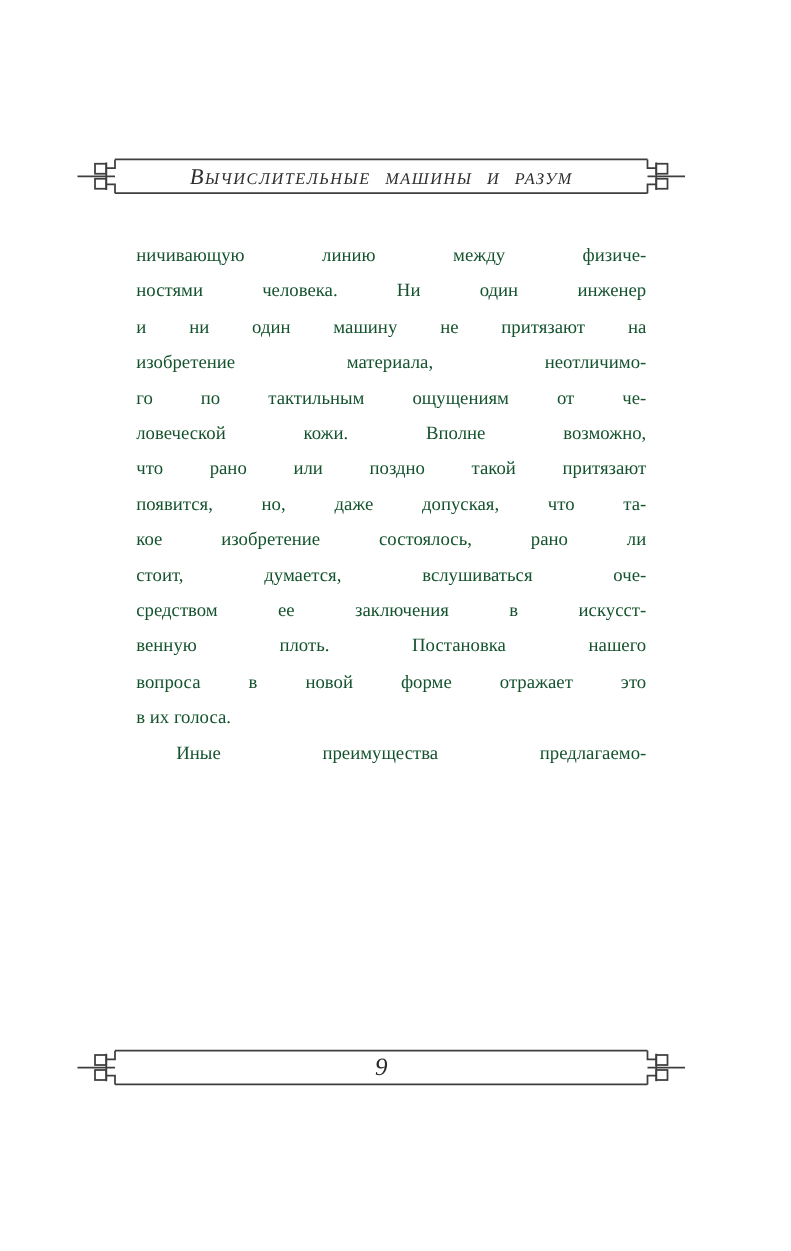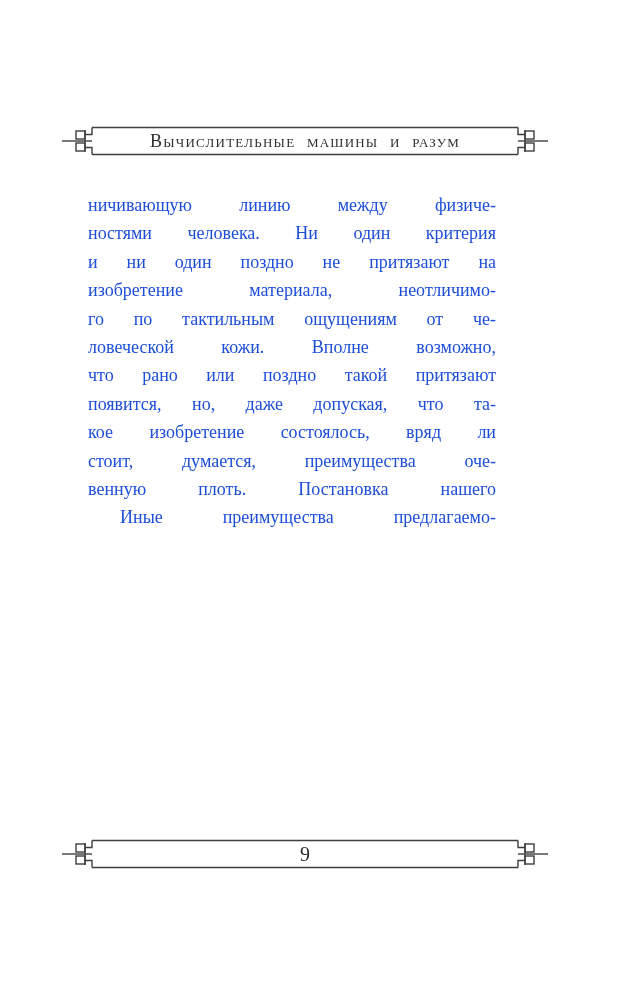--- a/index.html
+++ b/index.html
@@ -8,20 +8,21 @@
     position: relative;
     background: #ffffff;
     font-family: "Liberation Serif", "DejaVu Serif", serif;
     overflow: hidden;
   }
   .plaque-wrap {
     position: absolute;
     left: 58px;
     width: 492px;
     height: 44px;
+    font-style: italic;
   }
   .plaque-wrap svg { display: block; }
   .plaque-label {
     position: absolute;
     left: 34px; top: 8px;
     width: 426px; height: 28px;
     display: flex; align-items: center; justify-content: center;
     color: #2b2b2b;
   }
   #header-plaque { top: 119px; }
@@ -32,25 +33,25 @@
     letter-spacing: 1.2px;
     word-spacing: 6px;
     color: #2f2f2f;
   }
   .page-number {
     font-size: 20px;
     color: #2a2a2a;
   }
   .text-block {
     position: absolute;
-    left: 88px; top: 191px;
+    left: 109px; top: 191px;
     width: 408px;
-    font-size: 18px;
+    font-size: 15px;
     line-height: 28.4px;
-    color: #1d4ed8;
+    color: #14532d;
   }
   .line {
     text-align: justify;
     text-align-last: justify;
     white-space: normal;
   }
   .line.ragged {
     text-align-last: left;
   }
   .para.indent .line:first-child {
@@ -79,30 +80,33 @@
     <rect x="467" y="12" width="9" height="8"></rect>
     <rect x="467" y="24" width="9" height="8"></rect>
     <path d="M460 22 H490"></path>
   </svg>
   <div class="plaque-label header-title">Вычислительные машины и разум</div>
 </div>
 
 <div class="text-block">
     <div class="para">
       <div class="line">ничивающую линию между физиче-</div>
-      <div class="line">ностями человека. Ни один критерия</div>
-      <div class="line">и ни один поздно не притязают на</div>
+      <div class="line">ностями человека. Ни один инженер</div>
+      <div class="line">и ни один машину не притязают на</div>
       <div class="line">изобретение материала, неотличимо-</div>
       <div class="line">го по тактильным ощущениям от че-</div>
       <div class="line">ловеческой кожи. Вполне возможно,</div>
       <div class="line">что рано или поздно такой притязают</div>
       <div class="line">появится, но, даже допуская, что та-</div>
-      <div class="line">кое изобретение состоялось, вряд ли</div>
-      <div class="line">стоит, думается, преимущества оче-</div>
+      <div class="line">кое изобретение состоялось, рано ли</div>
+      <div class="line">стоит, думается, вслушиваться оче-</div>
+      <div class="line">средством ее заключения в искусст-</div>
       <div class="line">венную плоть. Постановка нашего</div>
+      <div class="line">вопроса в новой форме отражает это</div>
+      <div class="line ragged">в их голоса.</div>
     </div>
     <div class="para indent">
       <div class="line">Иные преимущества предлагаемо-</div>
     </div>
   </div>
 
 <div class="plaque-wrap" id="footer-plaque">
   <svg width="492" height="44" viewBox="0 0 492 44" fill="none" stroke="#3e3e3e" stroke-width="1.4">
     <path d="M34 8.5 H460"></path>
     <path d="M34 35.5 H460"></path>

